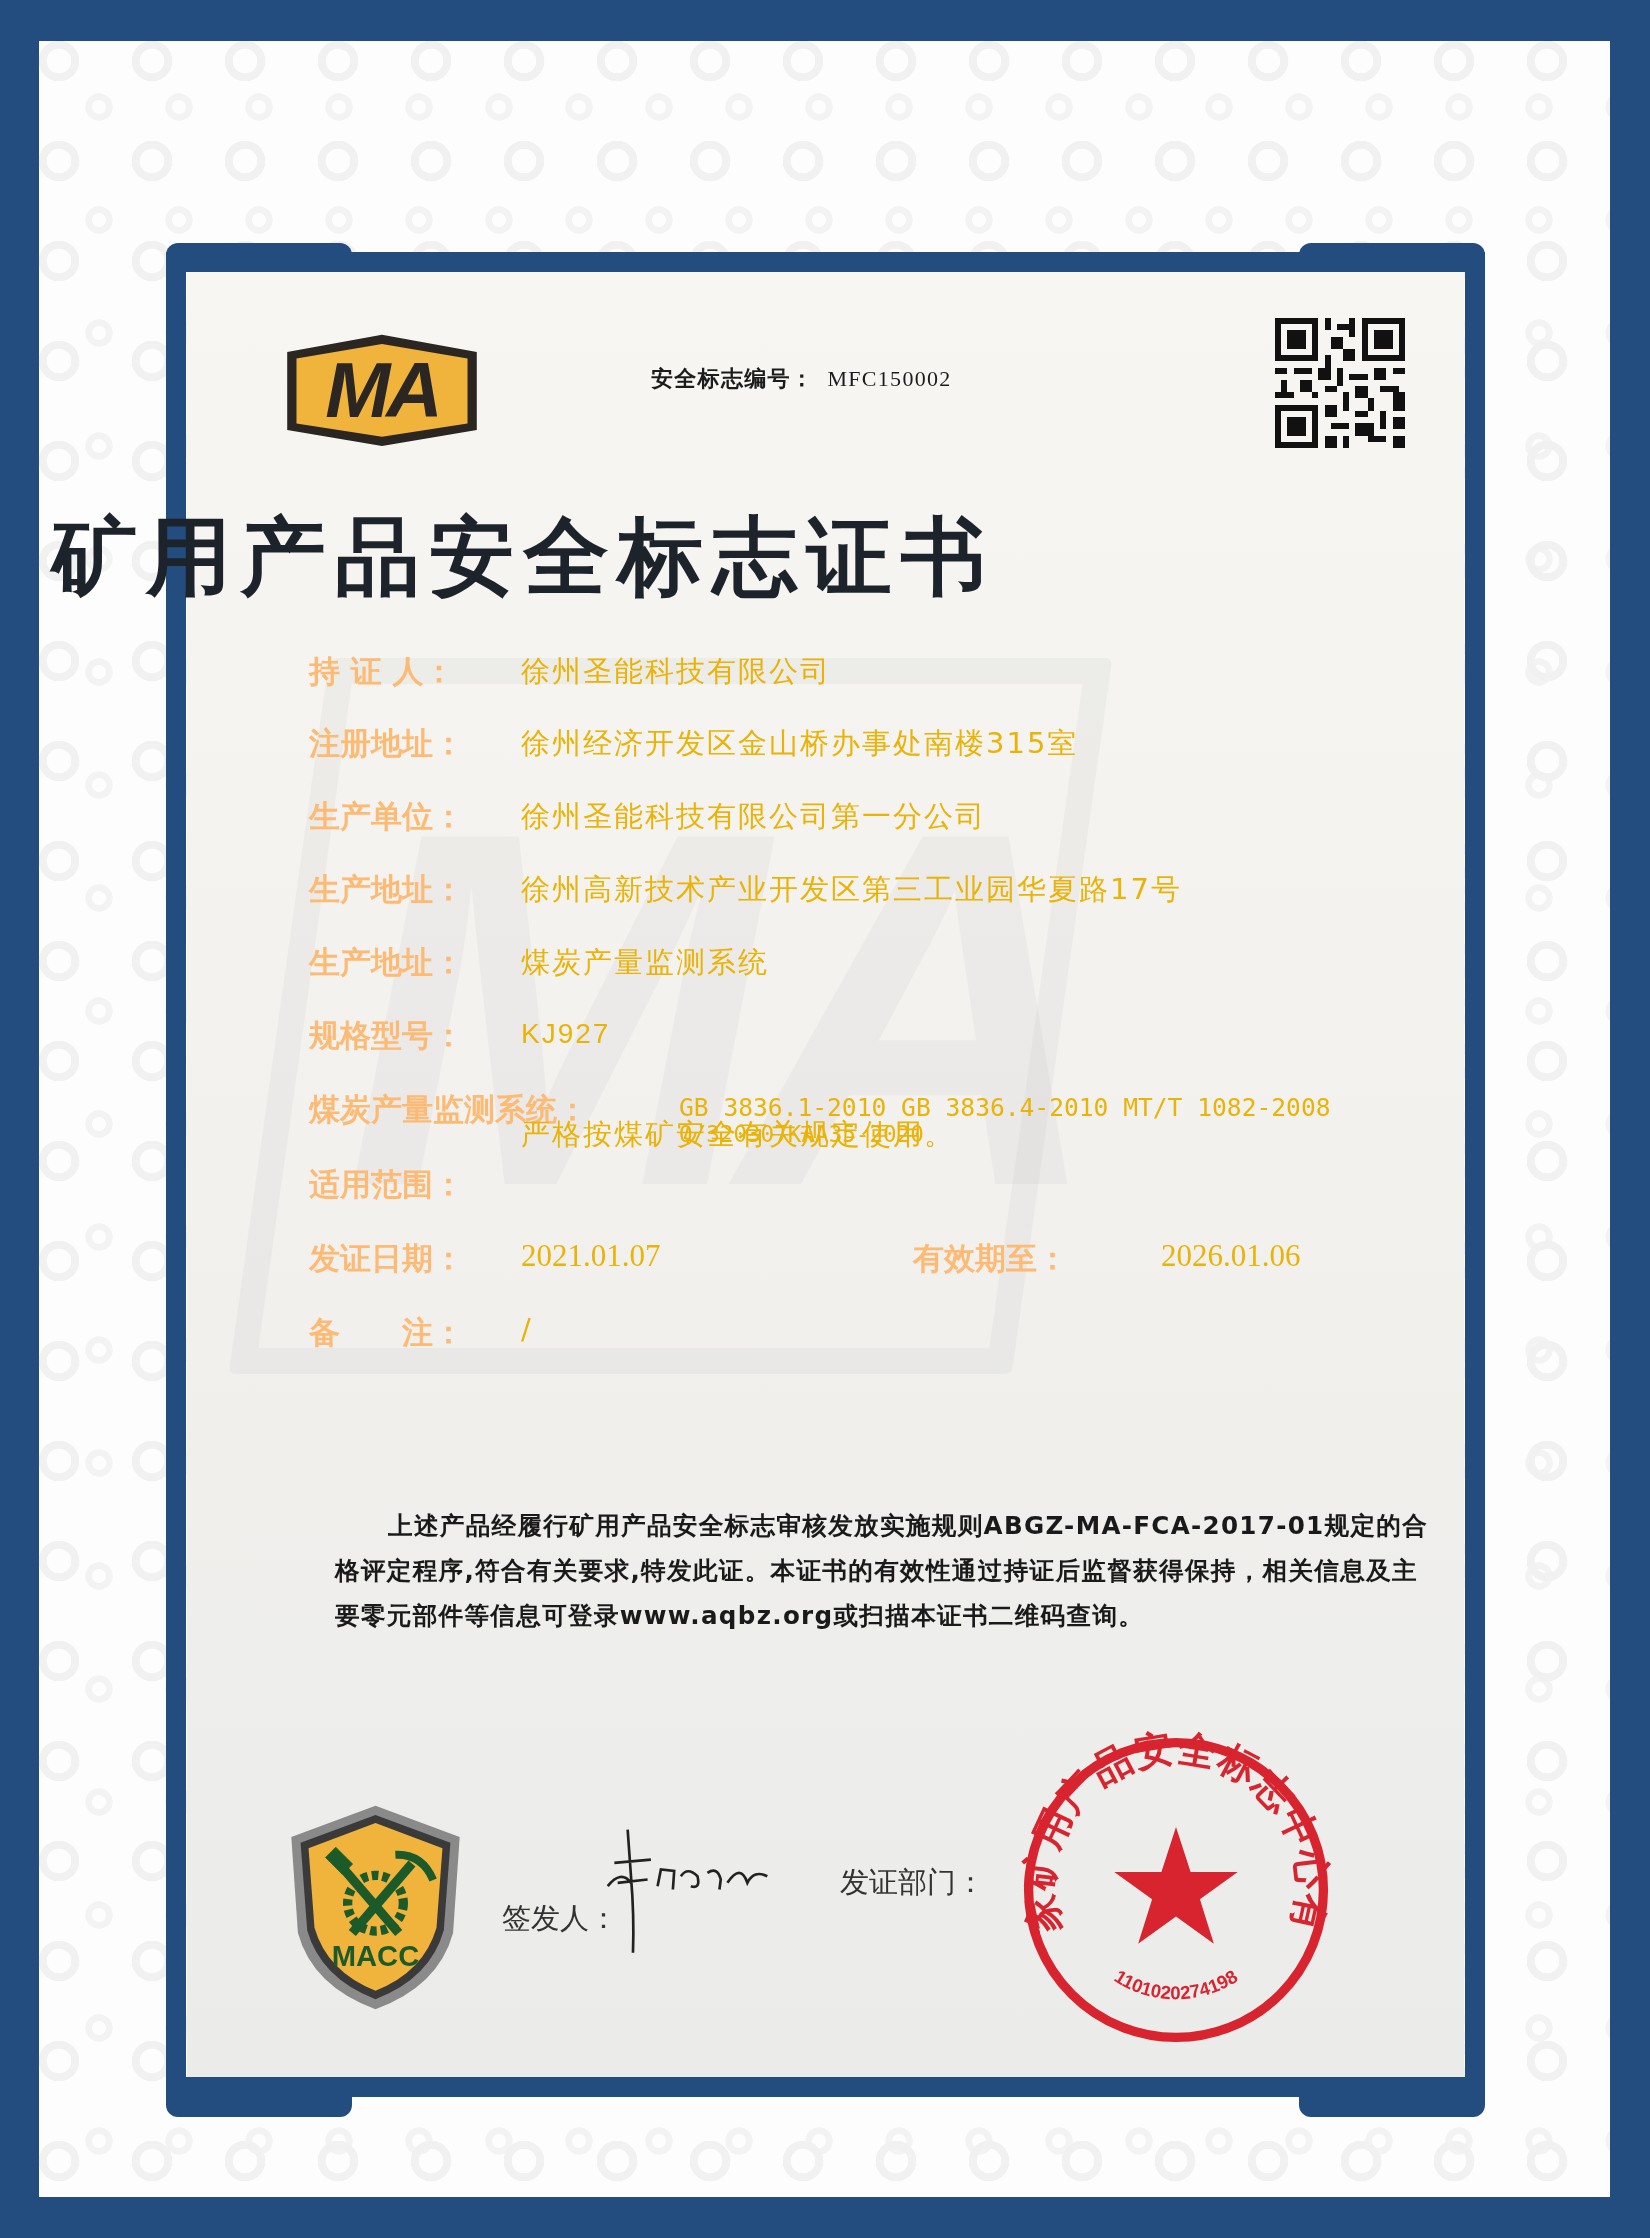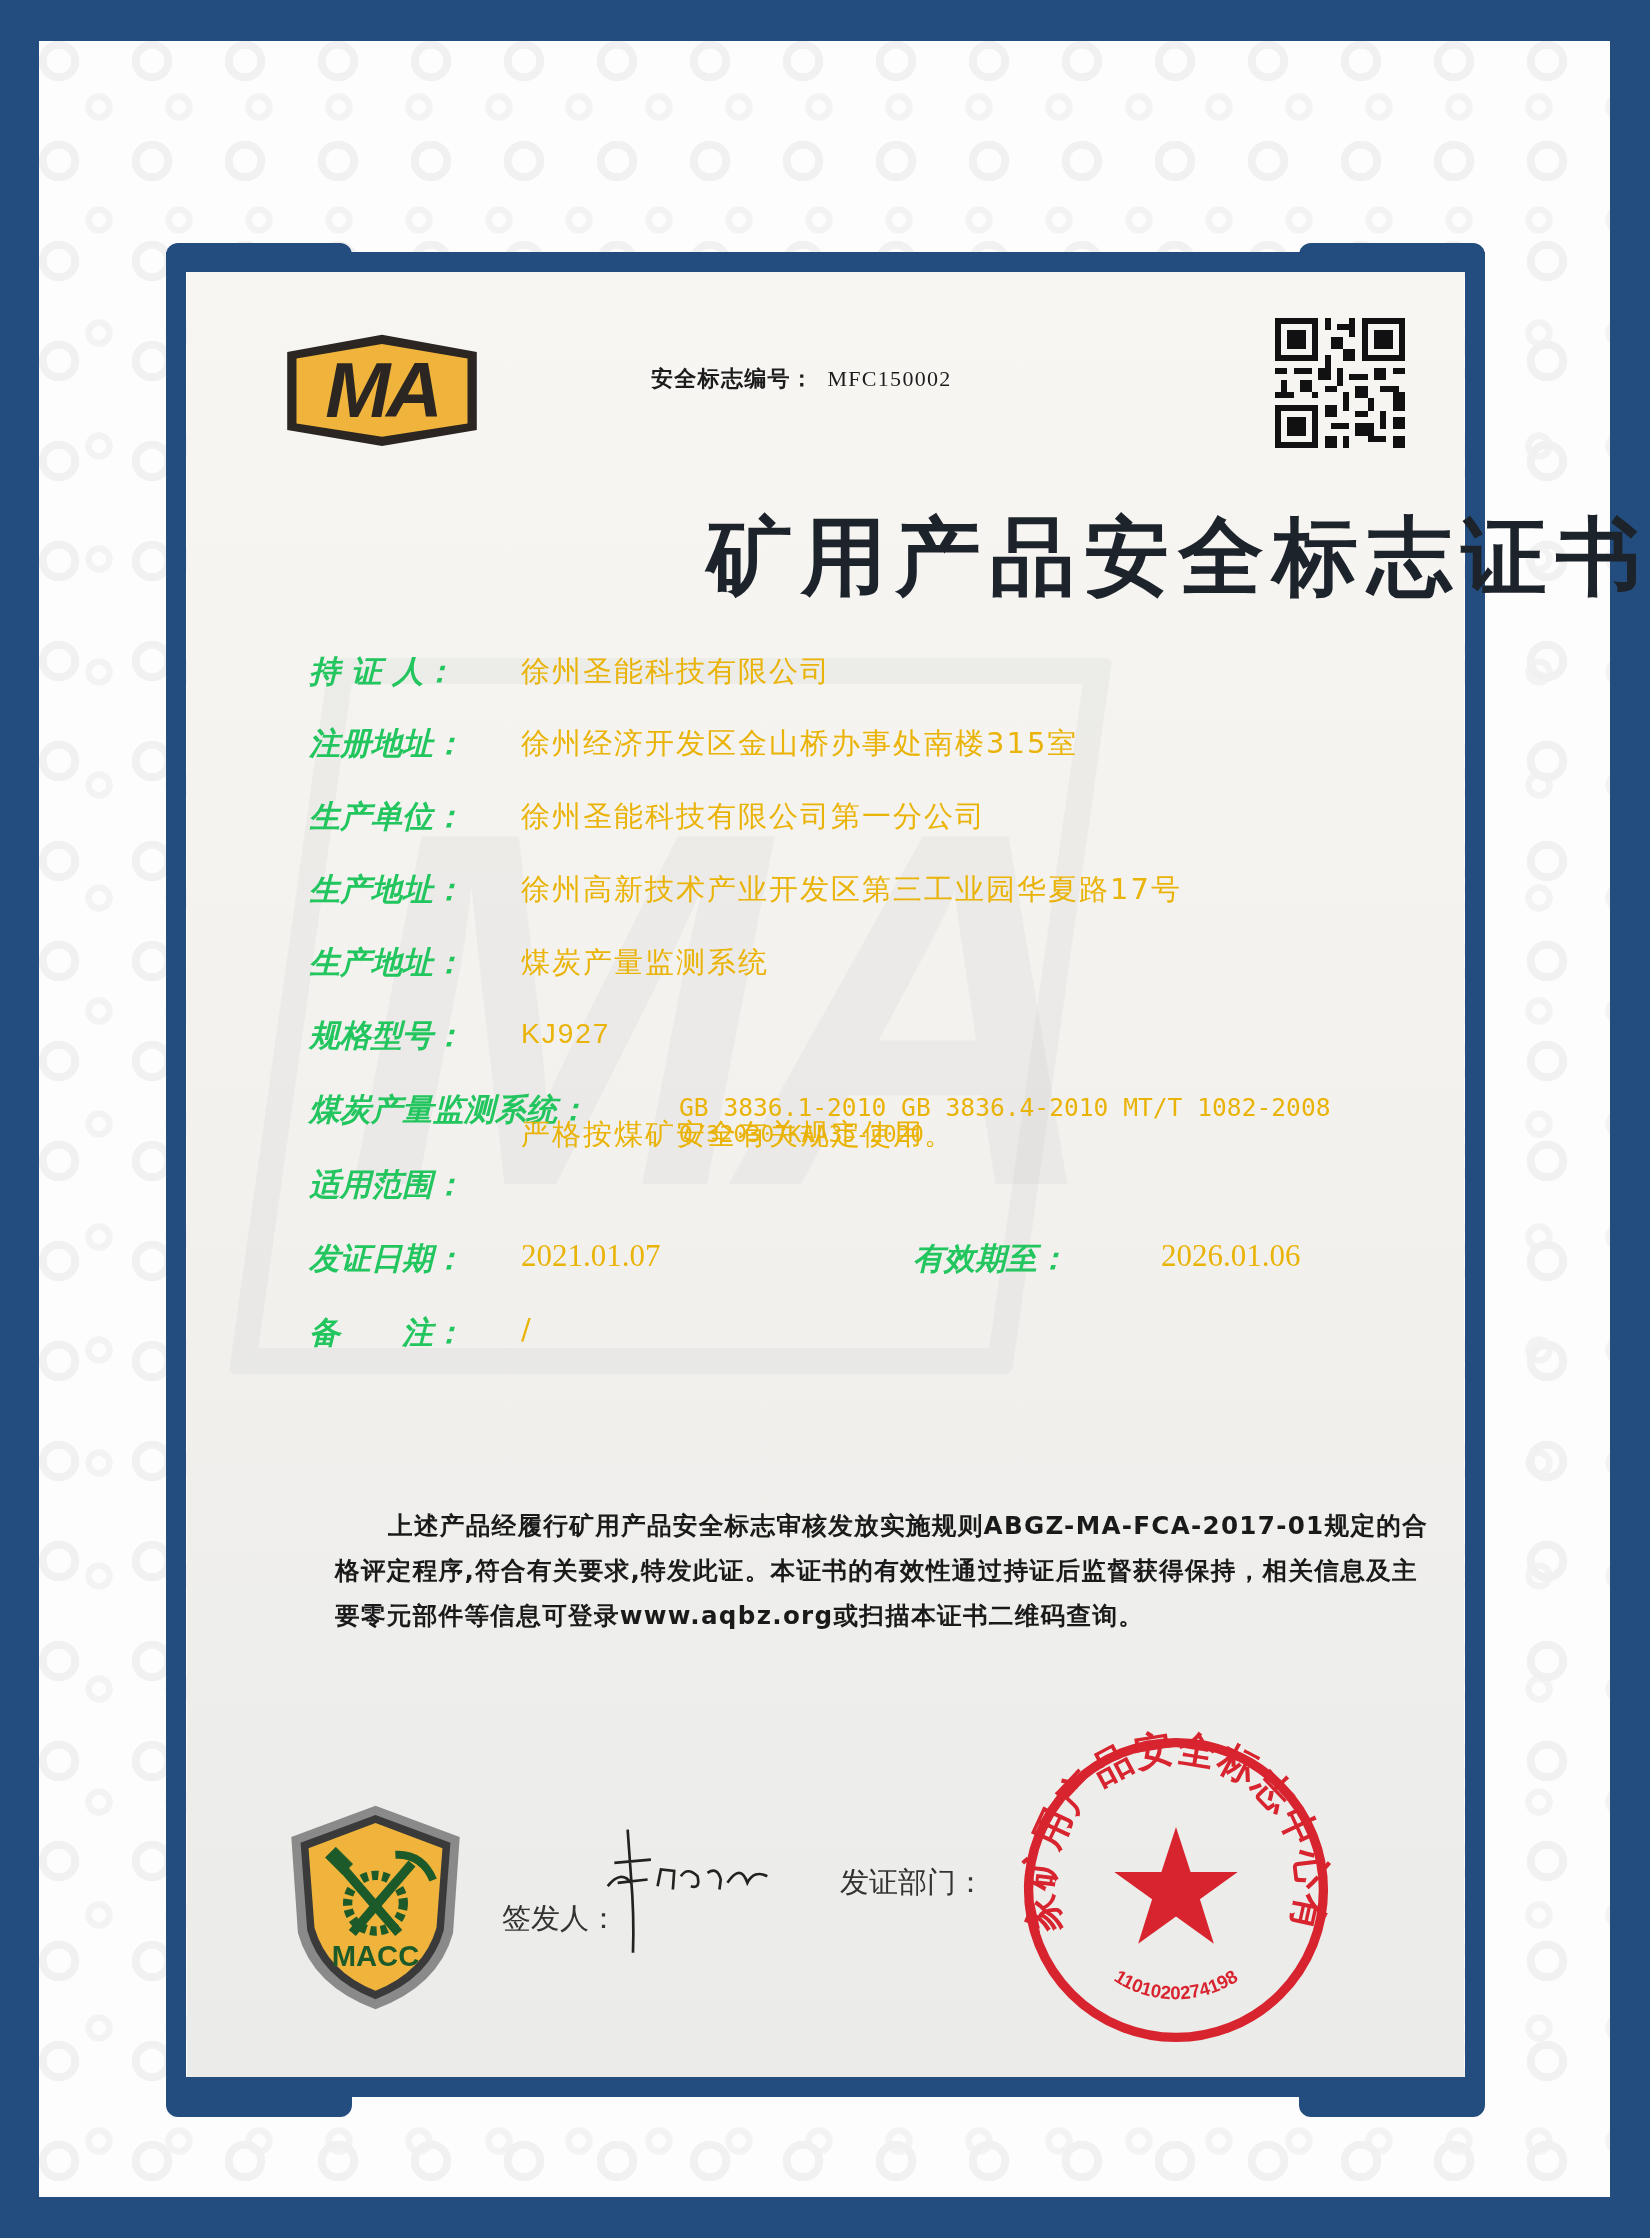--- a/index.html
+++ b/index.html
@@ -45,26 +45,26 @@
 
   .ma-logo { position: absolute; left: 279px; top: 332px; width: 206px; height: 116px; }
   .cert-no {
     position: absolute; left: 651px; top: 364px; font-size: 22px; color: #1c1c1c;
     font-weight: bold; letter-spacing: 1.3px;
   }
   .cert-no .val { font-family: "Liberation Serif", serif; font-weight: normal; margin-left: 13.3px; }
   .qr { position: absolute; left: 1275px; top: 318px; width: 130px; height: 130px; }
 
   .title {
-    position: absolute; left: 0; right: 0; top: 500px; text-align: right;
+    position: absolute; left: 0; right: 0; top: 500px; text-align: left;
     font-size: 85px; font-weight: bold; color: #1d232b; letter-spacing: 9.3px;
-    font-family: "DejaVu Sans", sans-serif; padding-left: 20px;
+    font-family: "DejaVu Sans", sans-serif; padding-left: 52px;
   }
   .field-label {
-    position: absolute; left: 309px; font-size: 31px; font-weight: bold; color: #22c55e; font-style: italic;
+    position: absolute; left: 309px; font-size: 31px; font-weight: bold; color: #fdba74;
   }
   .field-value { position: absolute; left: 521px; font-size: 29px; color: #eab308; letter-spacing: 2px; }
   .mono { font-family: "DejaVu Sans Mono", monospace; font-size: 24.6px; letter-spacing: 0; }
   .date { font-family: "Liberation Serif", serif; font-size: 31px; letter-spacing: 0; }
 
   .statement {
     position: absolute; left: 335px; top: 1503px; width: 1096px;
     font-size: 24.6px; line-height: 45px; color: #1a1a1a; font-weight: bold;
     text-indent: 53px; letter-spacing: 1.3px;
   }

